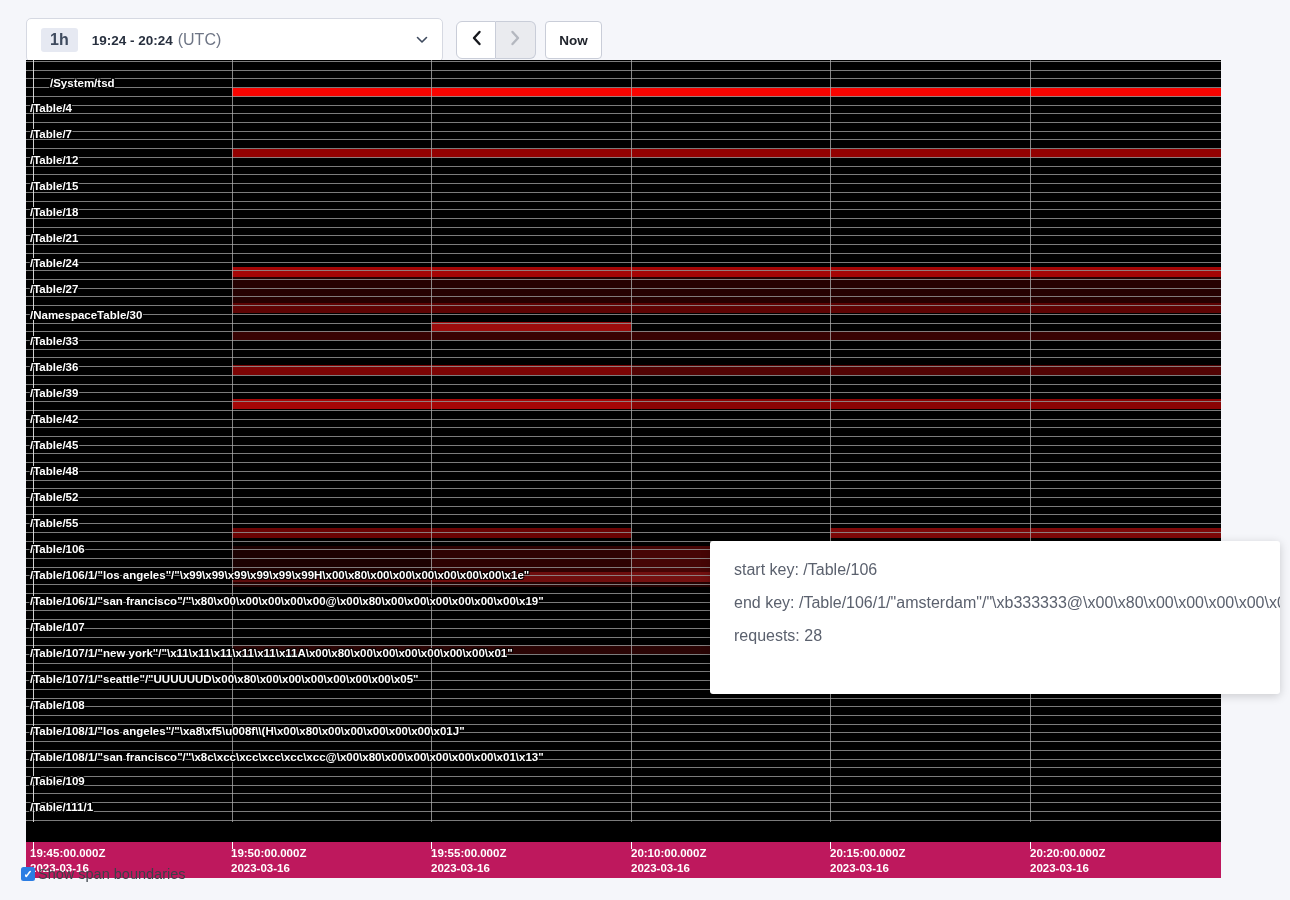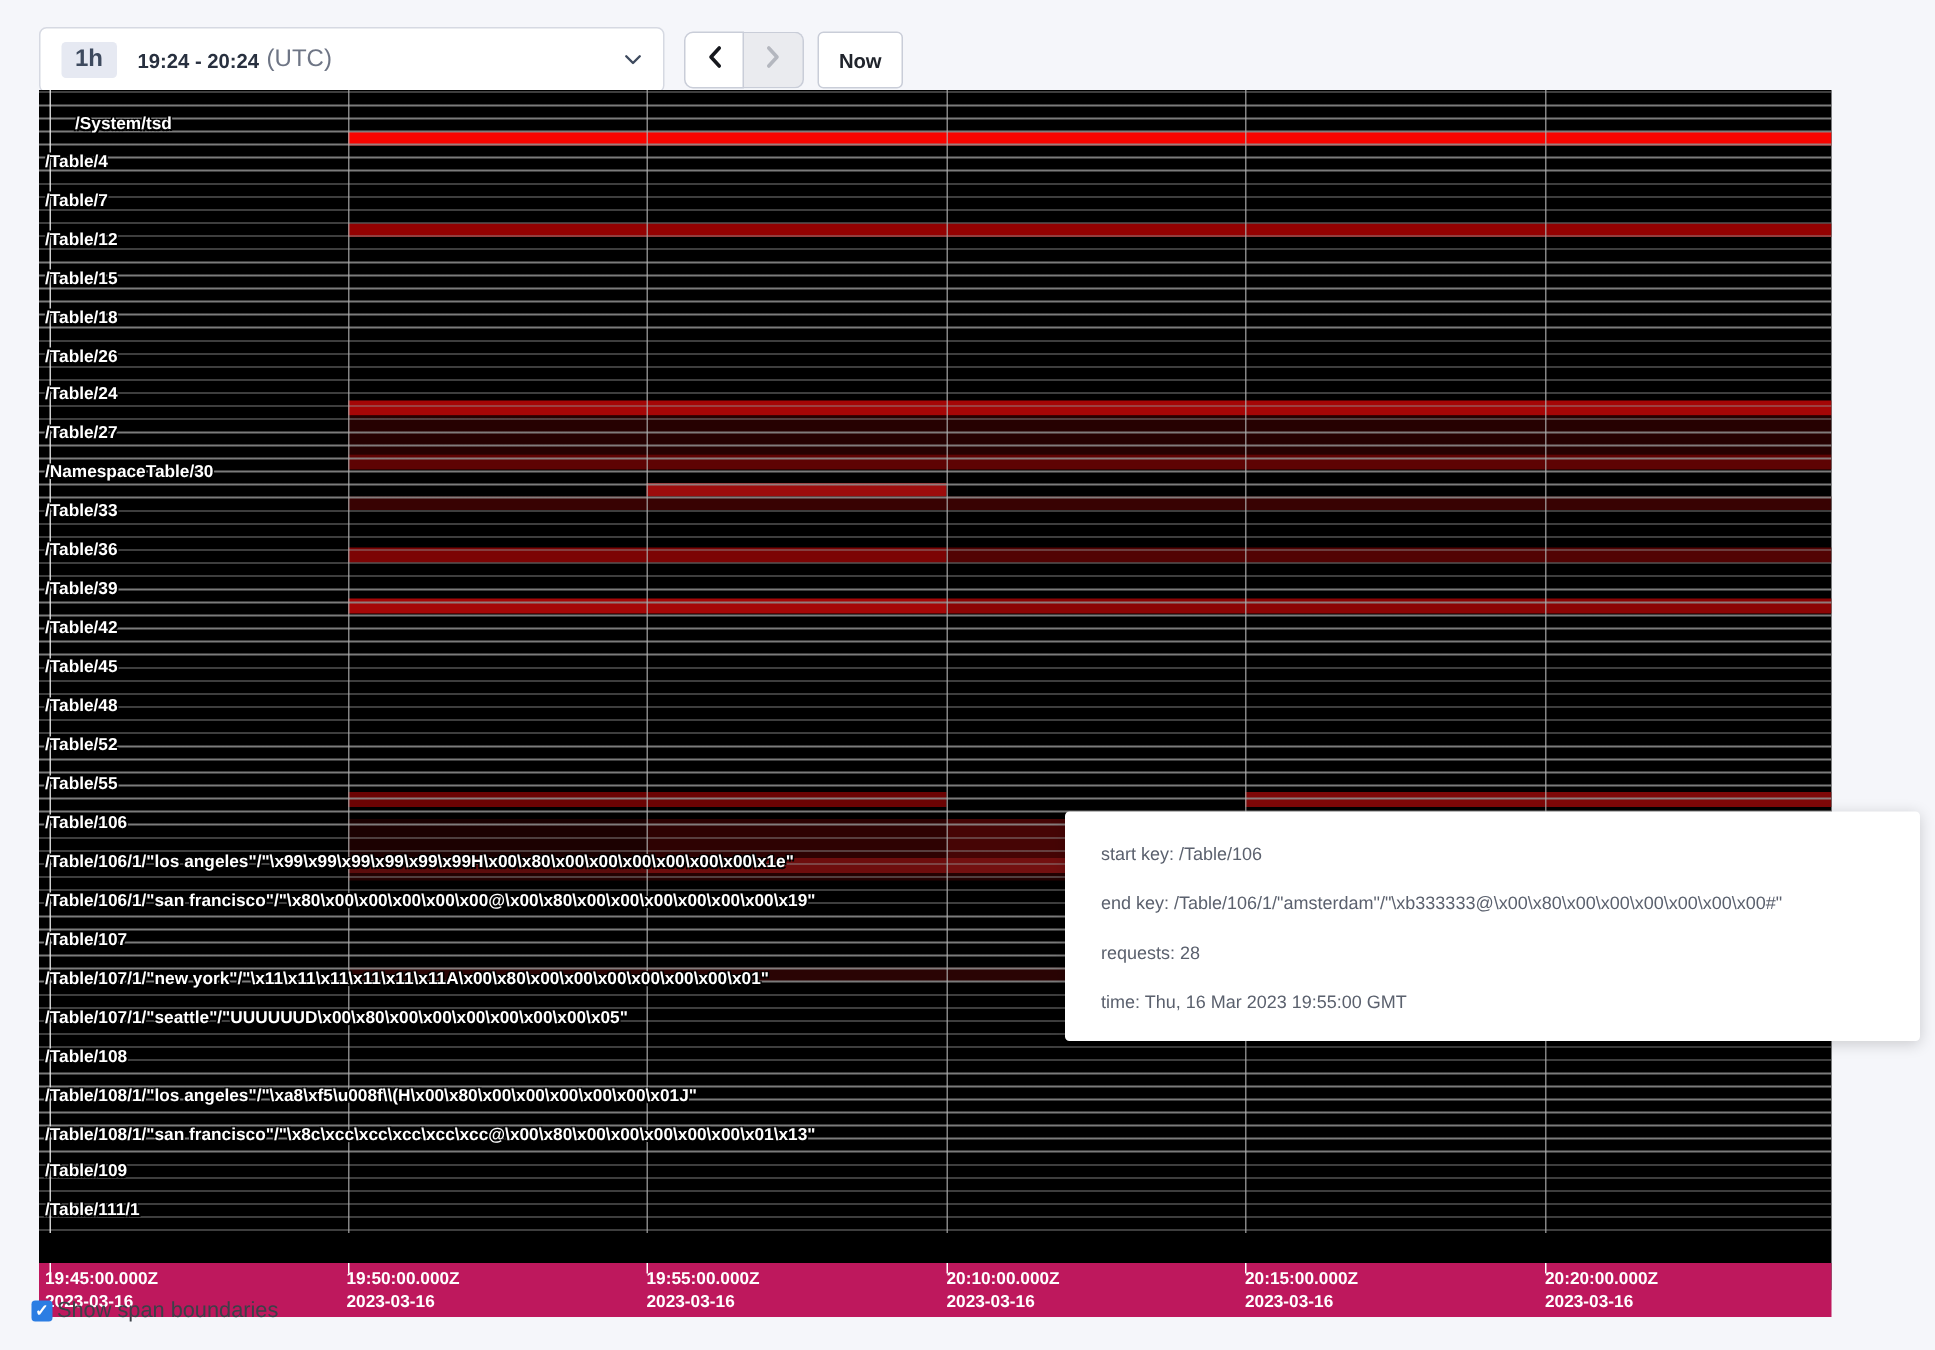--- a/index.html
+++ b/index.html
@@ -59,21 +59,21 @@
   .kv-axis{position:absolute;left:0;top:782px;width:1195px;height:36px;background:#be185d;}
   .tickmark{position:absolute;top:0;width:1px;height:7px;background:#fff;}
   .ticklabel{
     position:absolute;top:4px;color:#fff;font-size:11.5px;font-weight:bold;line-height:15px;
     white-space:nowrap;
   }
   
   .kv-tooltip{
     position:absolute;left:710px;top:541px;width:570px;height:153px;box-sizing:border-box;
     background:#fff;border-radius:3px;box-shadow:0 2px 10px rgba(0,0,0,0.18);
-    padding:12px 24px;color:#5b616e;font-size:12px;line-height:33px;
+    padding:12px 24px;color:#5b616e;font-size:16px;line-height:33px;
     white-space:nowrap;overflow:hidden;
   }
   
   .boundaries-row{position:absolute;left:21px;top:866px;display:flex;align-items:center;}
   .cb{
     width:14px;height:14px;background:#2b7de3;border-radius:2.5px;
     color:#fff;font-size:11px;line-height:14px;text-align:center;font-weight:bold;
     display:inline-block;cursor:pointer;
   }
   .cb-label{margin-left:3px;font-size:14.5px;color:#3b4148;}
@@ -144,21 +144,21 @@
         <div class="vline" style="left: 804px;"></div>
         <div class="vline" style="left: 1004px;"></div>
       </div>
     <div class="kv-labels" id="kv-labels">
         <div class="rowlabel" style="top: 17px; margin-left: 20px;">/System/tsd</div>
         <div class="rowlabel" style="top: 42px;">/Table/4</div>
         <div class="rowlabel" style="top: 68px;">/Table/7</div>
         <div class="rowlabel" style="top: 94px;">/Table/12</div>
         <div class="rowlabel" style="top: 120px;">/Table/15</div>
         <div class="rowlabel" style="top: 146px;">/Table/18</div>
-        <div class="rowlabel" style="top: 172px;">/Table/26</div>
+        <div class="rowlabel" style="top: 172px;">/Table/21</div>
         <div class="rowlabel" style="top: 197px;">/Table/24</div>
         <div class="rowlabel" style="top: 223px;">/Table/27</div>
         <div class="rowlabel" style="top: 249px;">/NamespaceTable/30</div>
         <div class="rowlabel" style="top: 275px;">/Table/33</div>
         <div class="rowlabel" style="top: 301px;">/Table/36</div>
         <div class="rowlabel" style="top: 327px;">/Table/39</div>
         <div class="rowlabel" style="top: 353px;">/Table/42</div>
         <div class="rowlabel" style="top: 379px;">/Table/45</div>
         <div class="rowlabel" style="top: 405px;">/Table/48</div>
         <div class="rowlabel" style="top: 431px;">/Table/52</div>
@@ -207,19 +207,18 @@
         <div>20:20:00.000Z</div>
         <div>2023-03-16</div>
       </div>
     </div>
 </div>
 
 <div class="kv-tooltip">
   <div>start key: /Table/106</div>
   <div>end key: /Table/106/1/"amsterdam"/"\xb333333@\x00\x80\x00\x00\x00\x00\x00\x00#"</div>
   <div>requests: 28</div>
-  <div>time: Thu, 16 Mar 2023 19:55:00 GMT</div>
 </div>
 
 <div class="boundaries-row">
   <span class="cb" style="background: rgb(43, 125, 227);">✓</span>
   <span class="cb-label">Show span boundaries</span>
 </div>
 
 </body></html>

